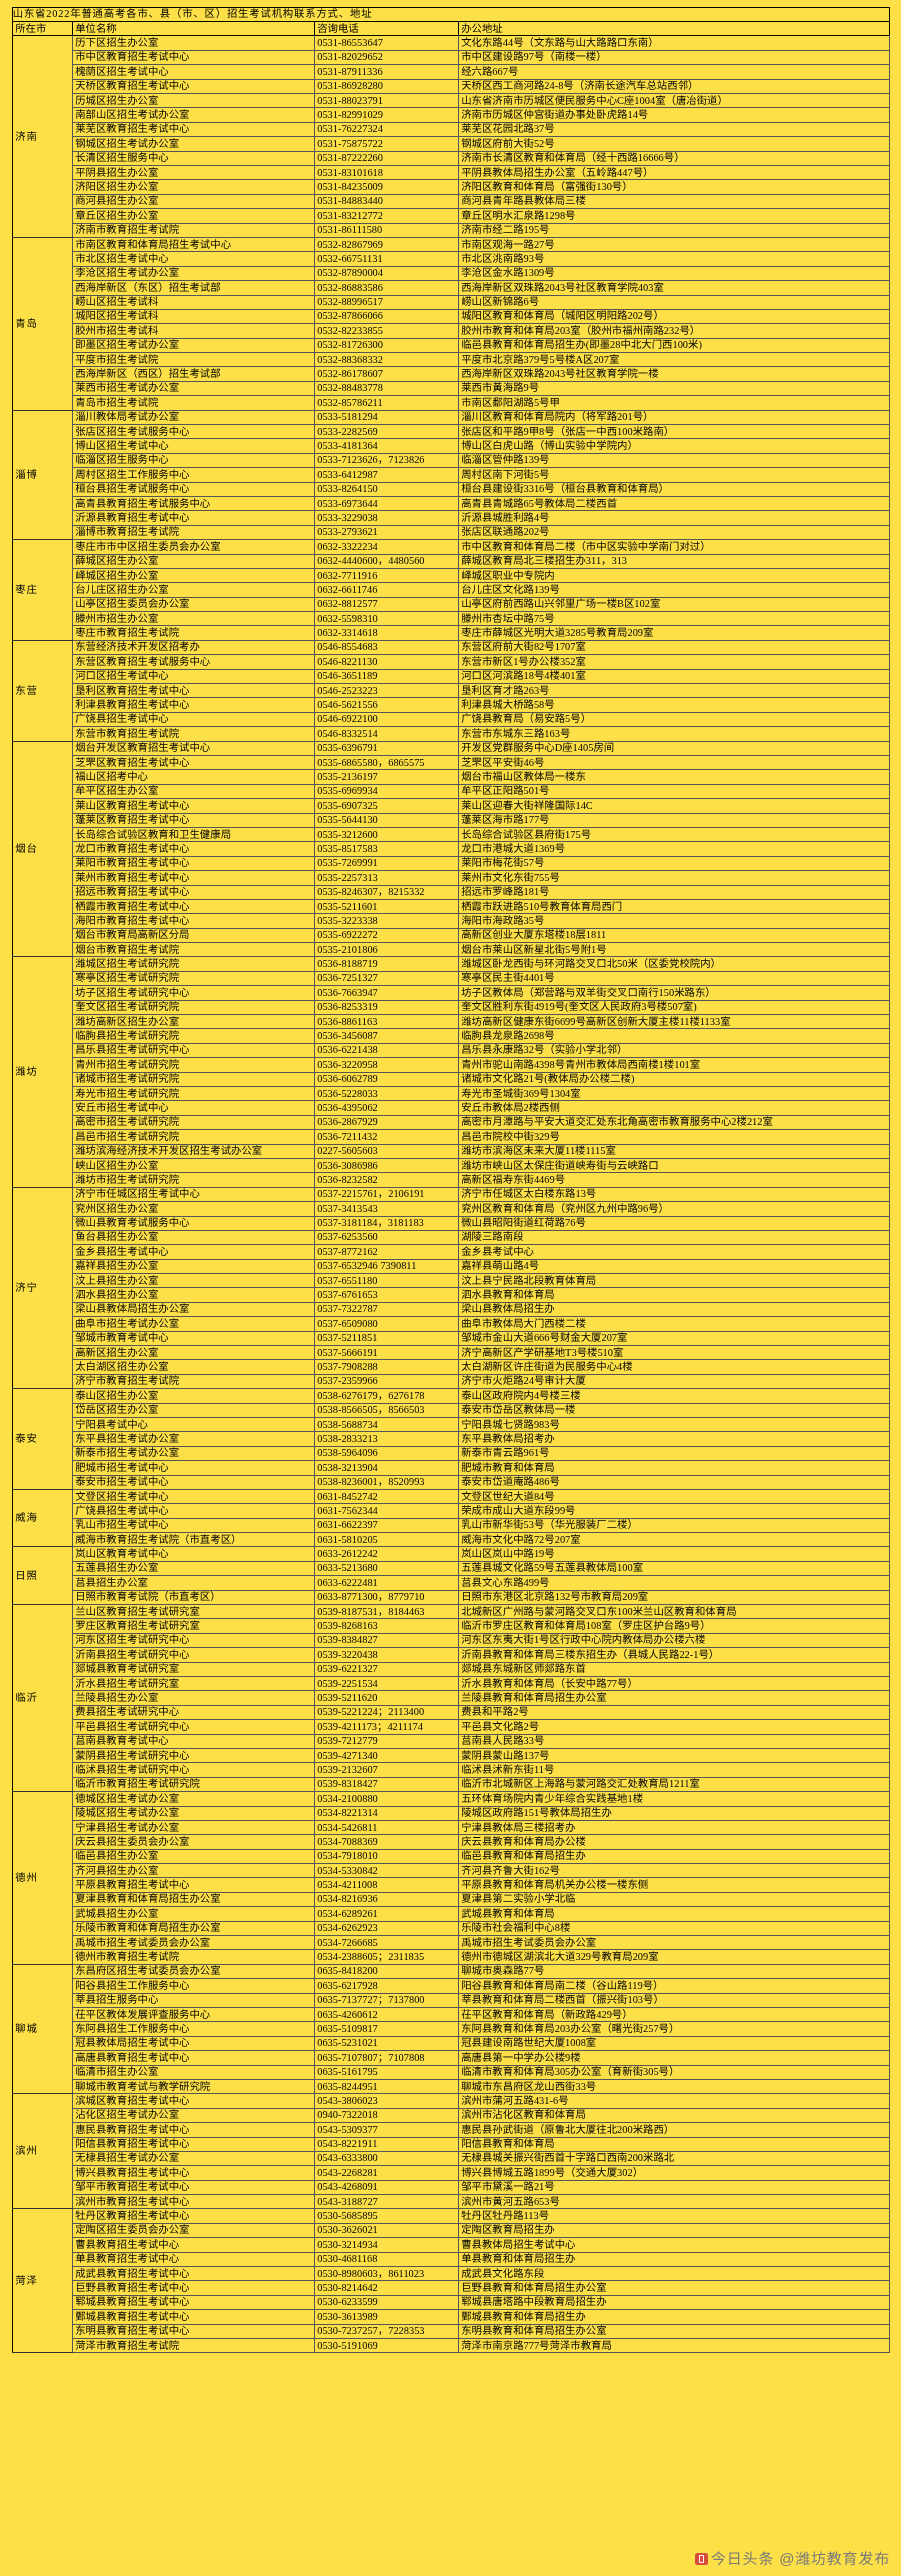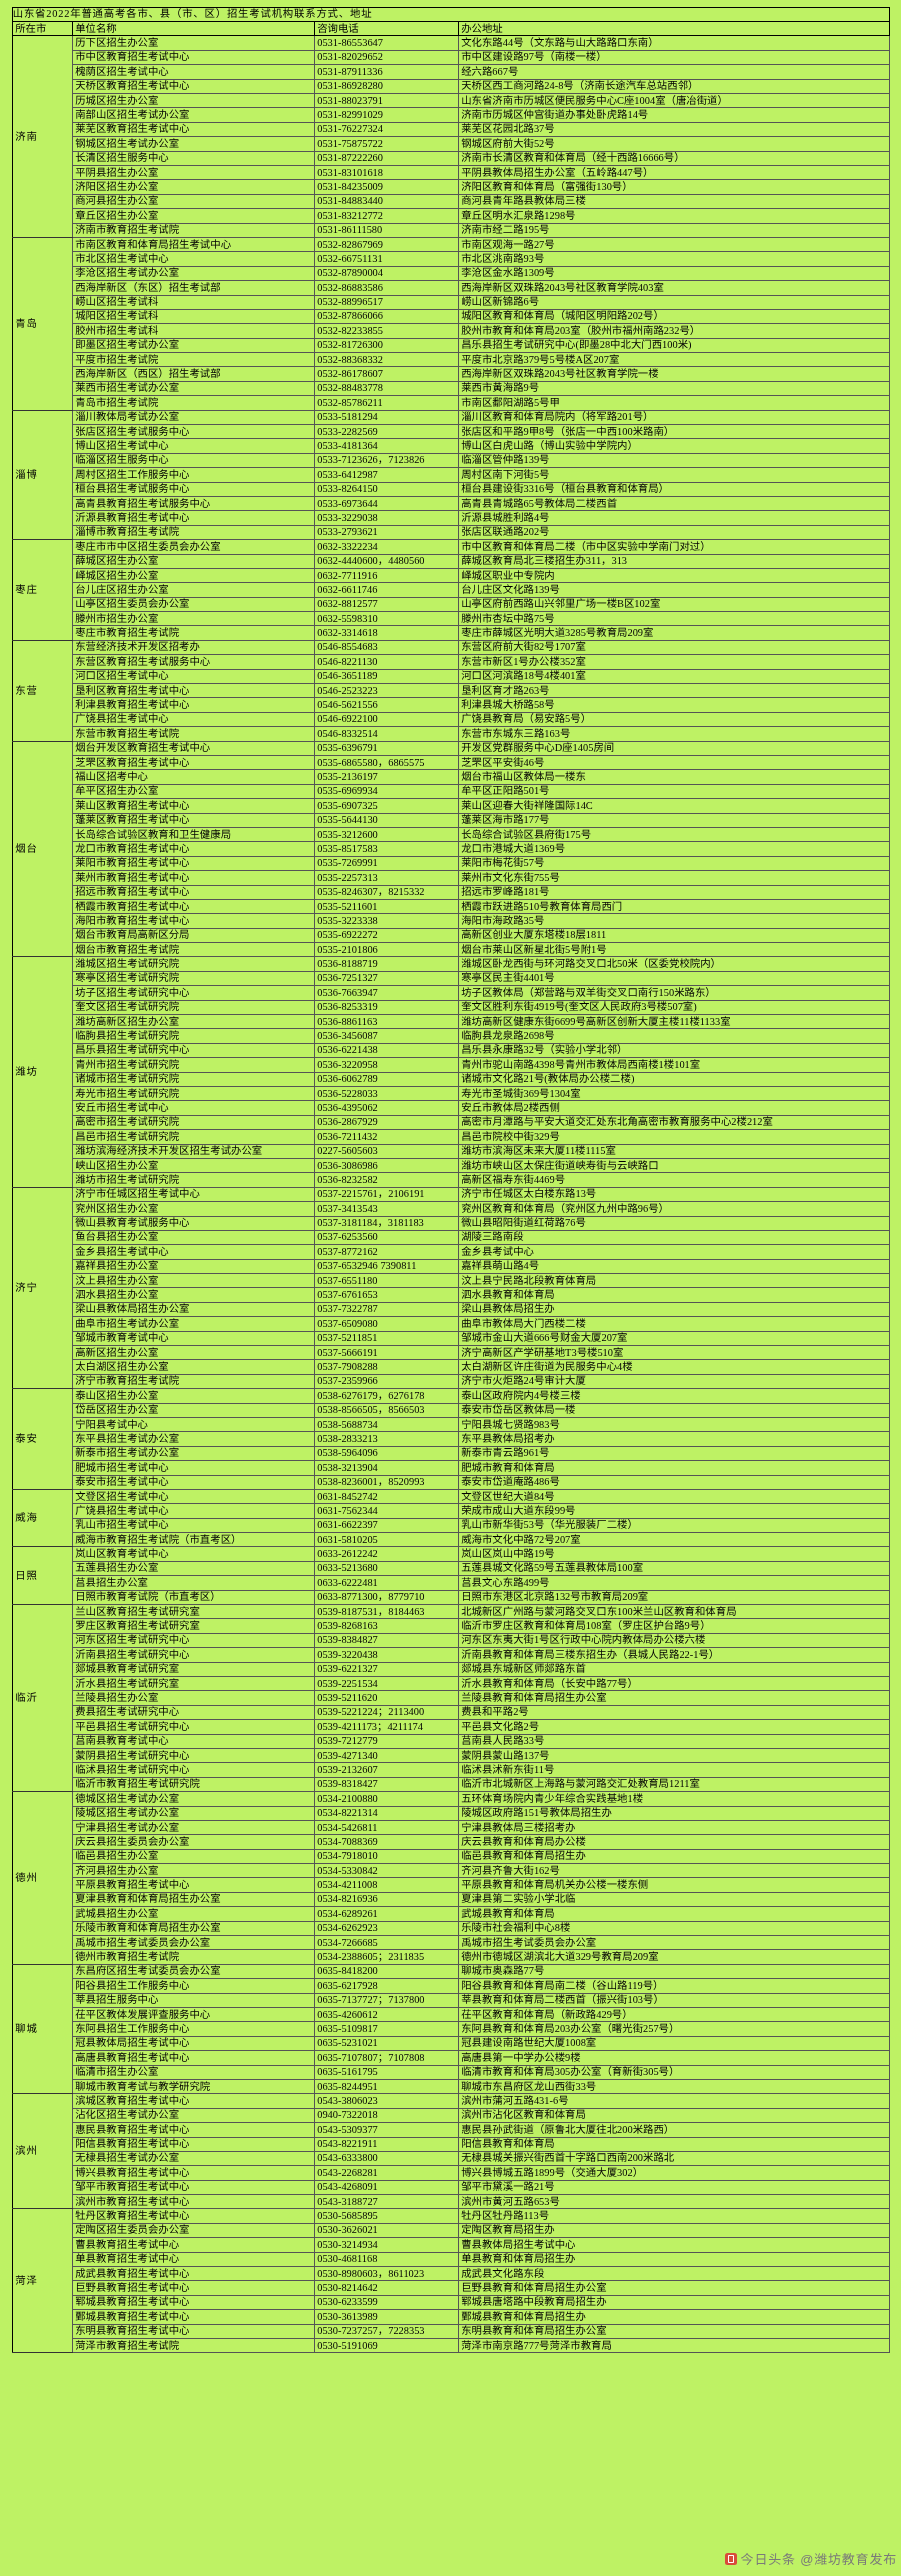--- a/index.html
+++ b/index.html
@@ -7,21 +7,21 @@
   body{
     width:902px;
     font-family:"Liberation Serif","DejaVu Serif",serif;
     color:#000;
     -webkit-font-smoothing:none;
   }
   .page{
     width:902px;
     min-height:2576px;
     position:relative;
-    background:#bef264;
+    background:#fde047;
     box-sizing:border-box;
     padding:6.7px 11.7px 0 11.7px;
   }
   table.main{
     border-collapse:collapse;
     width:878px;
     table-layout:fixed;
     border:1.7px solid #000;
   }
   table.main td, table.main th{
@@ -65,23 +65,23 @@
     border-right:0.8px solid #555 !important;
     border-left:1.7px solid #000 !important;
   }
   .sec-first td{border-top:1.7px solid #333 !important;}
   .c-city{width:60px;}
   .c-name{width:242px;}
   .c-tel{width:144px;}
   .c-addr{width:auto;}
   .watermark{
     position:absolute;
-    right:5px;
+    right:12px;
     bottom:8.4px;
-    font-size:13px;
+    font-size:15px;
     color:#7a7a7a;
     font-family:"Liberation Sans","DejaVu Sans",sans-serif;
     letter-spacing:0.8px;
     white-space:nowrap;
   }
   .wm-logo{
     display:inline-block;
     width:12.5px;height:12.5px;
     background:#d94b3a;
     border-radius:2.5px;
@@ -223,21 +223,21 @@
           <td>城阳区教育和体育局（城阳区明阳路202号）</td>
         </tr>
         <tr>
           <td>胶州市招生考试科</td>
           <td>0532-82233855</td>
           <td>胶州市教育和体育局203室（胶州市福州南路232号）</td>
         </tr>
         <tr>
           <td>即墨区招生考试办公室</td>
           <td>0532-81726300</td>
-          <td>昌乐县招生考试研究中心(即墨28中北大门西100米)</td>
+          <td>临邑县教育和体育局招生办(即墨28中北大门西100米)</td>
         </tr>
         <tr>
           <td>平度市招生考试院</td>
           <td>0532-88368332</td>
           <td>平度市北京路379号5号楼A区207室</td>
         </tr>
         <tr>
           <td>西海岸新区（西区）招生考试部</td>
           <td>0532-86178607</td>
           <td>西海岸新区双珠路2043号社区教育学院一楼</td>

